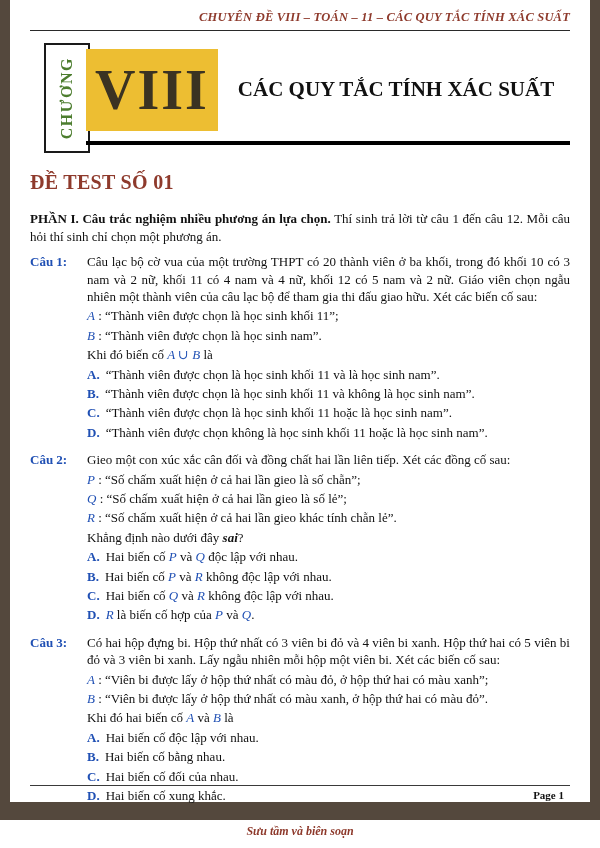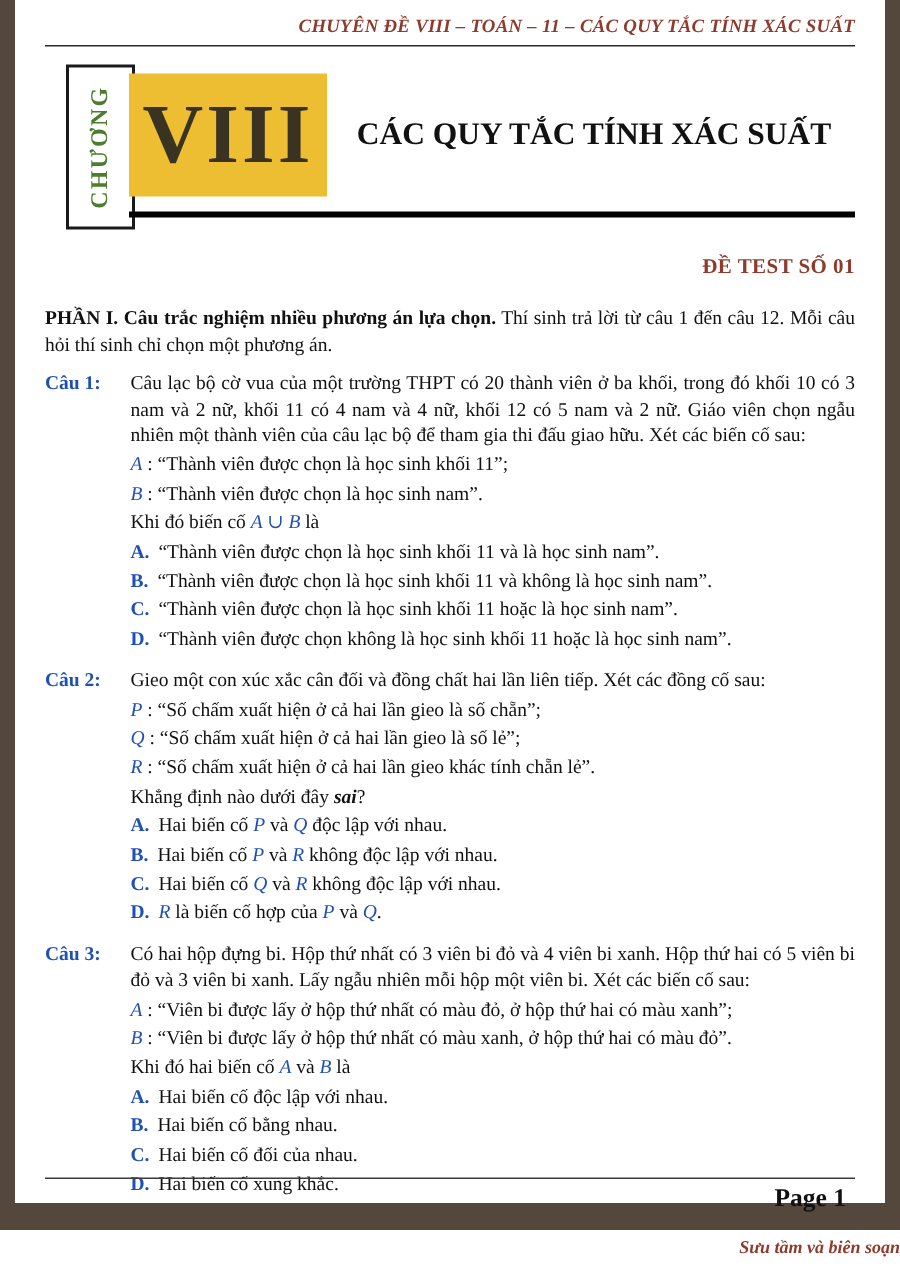--- a/index.html
+++ b/index.html
@@ -40,40 +40,40 @@
   }
   .viii-text { font-size:56px; font-weight:bold; color:#3b3322; letter-spacing:2px; }
   .chapter-title {
     position:absolute; left:196px; right:4px; top:12px; height:82px;
     display:flex; align-items:center; justify-content:center;
     text-align:center; font-weight:bold; font-size:21px; line-height:1.5;
   }
   .chapter-rule { position:absolute; left:56px; right:0; top:104px; height:4px; background:#000; }
 
   .test-title {
-    text-align:right; font-weight:bold; font-size:14px;
+    text-align:left; font-weight:bold; font-size:20px;
     color:var(--maroon, #8e3a2c); margin:14px 0 10px 0; letter-spacing:0.3px;
   }
 
   .part { font-size:13px; line-height:1.35; text-align:justify; margin:16px 0 8px 0; }
   .part-bold { font-weight:bold; }
 
   .question { display:flex; margin-bottom:10px; font-size:13px; line-height:1.34; }
   .q-label { width:57px; flex:none; font-weight:bold; color:var(--blue, #2050b4); }
   .q-body  { flex:1; }
   .q-intro { text-align:justify; }
   .q-event, .q-prompt, .q-option { margin-top:2px; }
   .opt-letter { font-weight:bold; color:var(--blue, #2050b4); margin-right:6px; }
   .math { font-style:italic; color:var(--blue, #2050b4); }
   .emph { font-weight:bold; font-style:italic; }
 
   .page-rule { position:absolute; left:30px; right:30px; top:785px; border-top:1.2px solid #3a3a3a; }
-  .page-num  { position:absolute; right:36px; top:789px; font-weight:bold; font-size:17px; }
+  .page-num  { position:absolute; right:36px; top:789px; font-weight:bold; font-size:11px; }
   .credit {
-    position:absolute; left:0; right:0; top:824px; text-align:right;
+    position:absolute; left:0; right:0; top:824px; text-align:center;
     font-weight:bold; font-style:italic; font-size:12px; color:var(--maroon, #8e3a2c);
   }
 </style>
 </head>
 <body style="--bar: #54483d; --maroon: #8e3a2c; --blue: #2050b4; --green: #4c7d2e; --gold: #edbe32;">
 
 <div class="bar left"></div>
 <div class="bar right"></div>
 <div class="bar bottom"></div>
 

